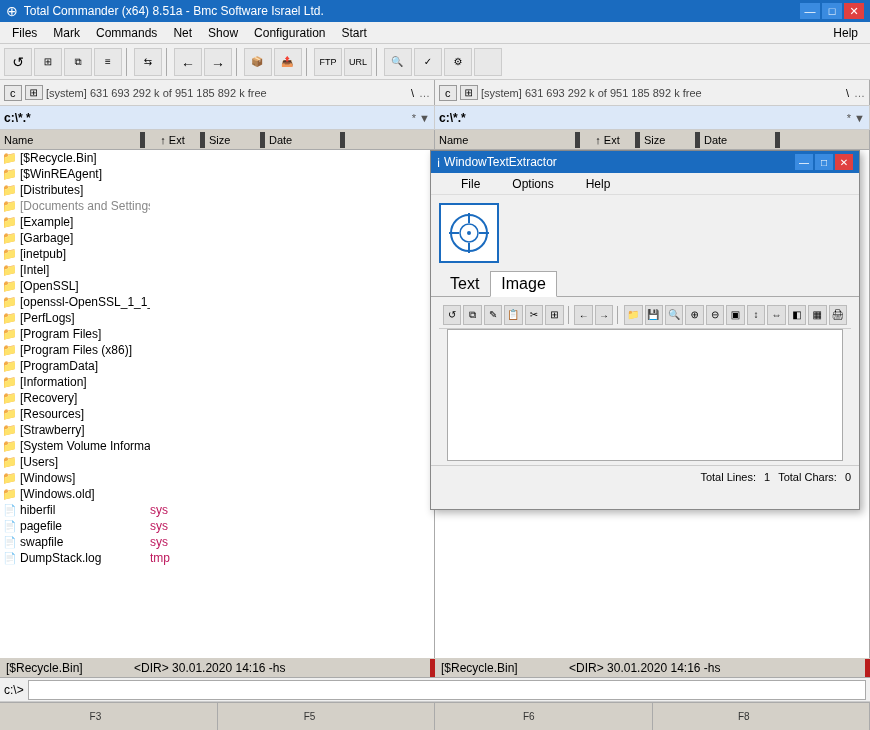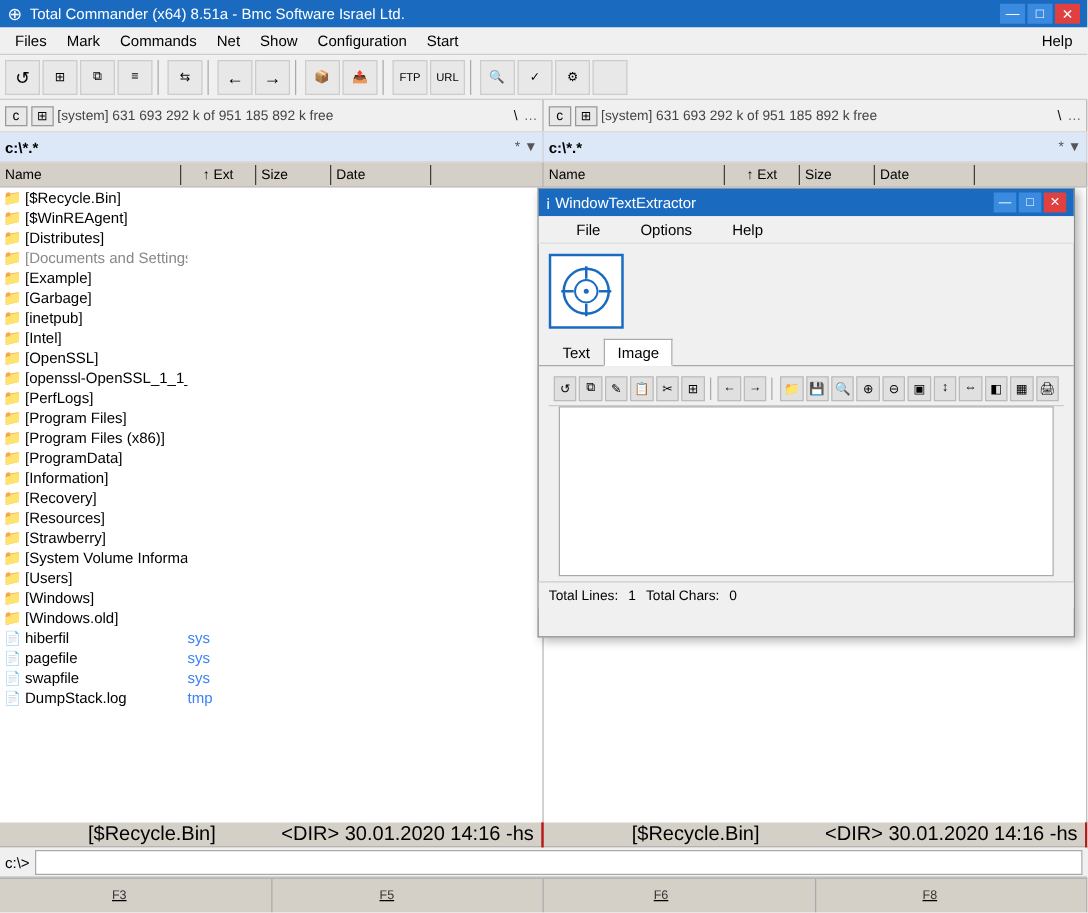--- a/index.html
+++ b/index.html
@@ -115,21 +115,21 @@
     .col-header-panel {
       flex: 1;
       display: flex;
       align-items: center;
       background: #d4d0c8;
       border-right: 1px solid #aaa;
       font-size: 11px;
     }
     .col-h {
       padding: 2px 4px;
-      border-right: 1px solid #404040;
+      border-right: 5px solid #404040;
       cursor: pointer;
       white-space: nowrap;
     }
     .col-h-name { width: 145px; }
     .col-h-ext { width: 60px; text-align: center; }
     .col-h-size { width: 60px; }
     .col-h-date { width: 80px; }
     .file-panel {
       flex: 1;
       overflow-y: auto;
@@ -146,38 +146,37 @@
     }
     .file-icon {
       width: 16px;
       height: 16px;
       margin-right: 2px;
       display: flex;
       align-items: center;
       justify-content: center;
     }
     .file-name { width: 130px; overflow: hidden; white-space: nowrap; font-size: 12px; }
-    .file-ext { width: 58px; font-size: 12px; color: #3b82f6; }
+    .file-ext { width: 58px; font-size: 12px; color: #be185d; }
 
     
     .status-bar {
       height: 20px;
       background: #d4d0c8;
       display: flex;
       align-items: center;
       border-bottom: 1px solid #aaa;
     }
     .status-panel {
       flex: 1;
       padding: 2px 6px;
-      font-size: 16px;
-      border-right: 2px solid #b91c1c;
+      font-size: 12px;
+      border-right: 5px solid #b91c1c;
       white-space: nowrap;
       overflow: hidden;
-      text-align: right;
     }
 
     
     .cmd-bar {
       height: 24px;
       display: flex;
       align-items: center;
       background: #f0f0f0;
       padding: 0 4px;
       border-bottom: 1px solid #ccc;
@@ -194,21 +193,20 @@
       padding: 0 2px;
     }
 
     
     .fkey-bar {
       height: 28px;
       background: #d4d0c8;
       display: flex;
       align-items: stretch;
       border-top: 1px solid #aaa;
-      text-decoration: underline;
     }
     .fkey {
       flex: 1;
       display: flex;
       align-items: center;
       justify-content: center;
       font-size: 12px;
       border-right: 1px solid #aaa;
       cursor: pointer;
     }
@@ -300,21 +298,21 @@
       background: white;
     }
     .wte-tabs {
       display: flex;
       border-bottom: 1px solid #aaa;
       padding: 0 8px;
     }
     .wte-tab {
       padding: 3px 10px;
       cursor: pointer;
-      font-size: 12px;
+      font-size: 16px;
       border: 1px solid transparent;
       margin-bottom: -1px;
       text-align: right;
     }
     .wte-tab.active {
       background: white;
       border: 1px solid #aaa;
       border-bottom: 1px solid white;
     }
     .wte-content {
@@ -346,20 +344,21 @@
     }
     .wte-footer {
       height: 22px;
       background: #f0f0f0;
       border-top: 1px solid #ccc;
       display: flex;
       align-items: center;
       padding: 0 8px;
       font-size: 11px;
       gap: 8px;
+      justify-content: flex-end;
     }
 
     
     .crosshair-svg {
       width: 44px;
       height: 44px;
     }
 
     
     .top-drive-section {

